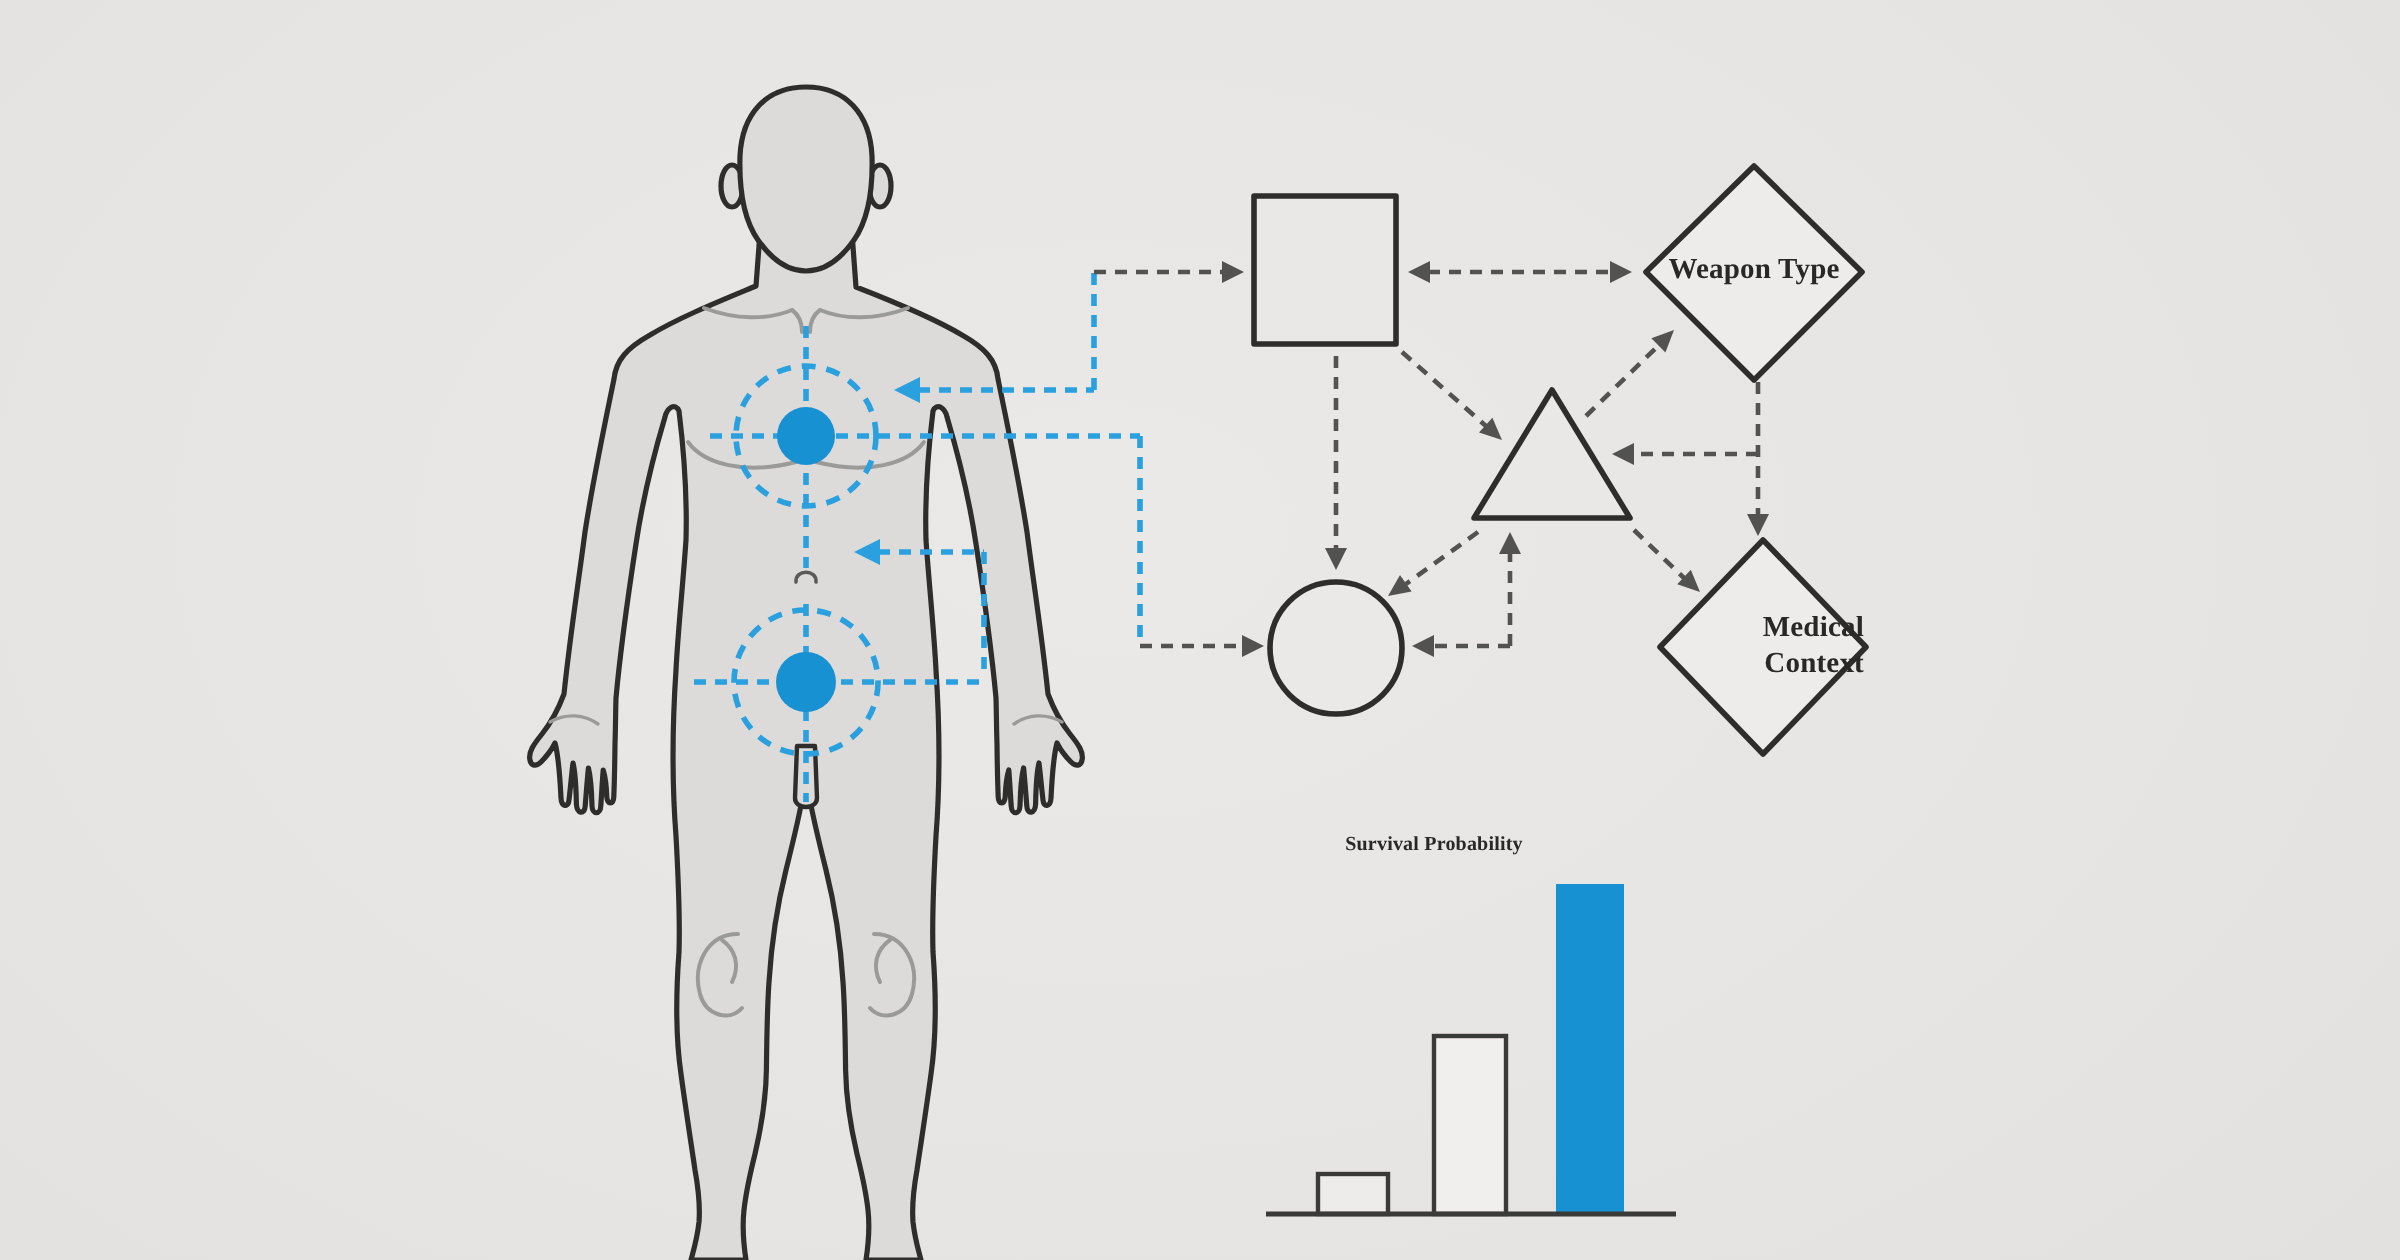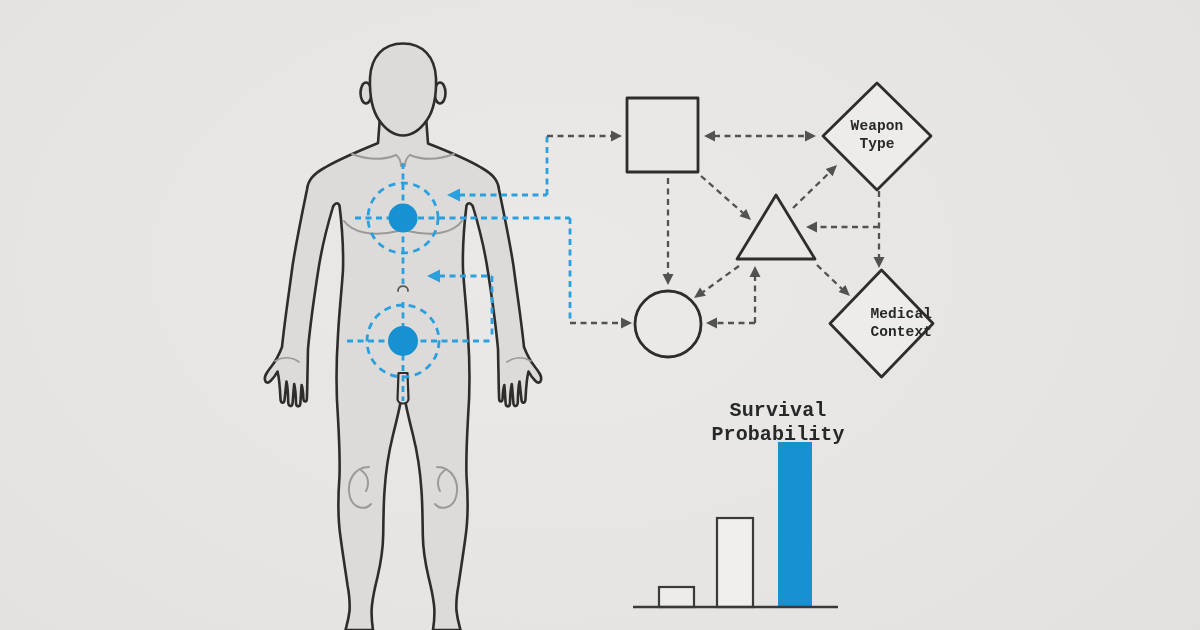--- a/index.html
+++ b/index.html
@@ -1,30 +1,30 @@
 <!DOCTYPE html>
 <html><head>
 <meta charset="utf-8">
 <style>
   html,body{margin:0;padding:0;background:#cfcfcd;}
   .canvas{
     position:relative;width:1200px;height:630px;overflow:hidden;
     background:radial-gradient(ellipse 900px 600px at 46% 42%, #eae9e7 0%, #e6e5e3 55%, #e1e0de 100%);
-    font-family:Liberation Mono, monospace;
+    font-family:Liberation Serif, serif;
   }
   .canvas svg{position:absolute;left:0;top:0;}
   .label{
     position:absolute;display:flex;align-items:center;justify-content:center;
     text-align:center;color:#282828;font-weight:700;line-height:1.22;
     letter-spacing:.1px;user-select:none;
   }
   .diamond-label{width:92px;height:50px;font-size:14.5px;}
   #weapon-label{left:831px;top:111px;}
   #medical-label{left:834px;top:299px;width:98px;text-align:right;}
-  .chart-title{left:668px;top:412px;width:220px;height:22px;font-size:20px;}
+  .chart-title{left:607px;top:412px;width:220px;height:22px;font-size:10px;}
 </style>
 </head>
 <body>
 
 <div class="canvas">
 
 <svg width="1200" height="630" viewBox="0 0 1200 630">
 
   <g fill="#dcdbd9" stroke="#2e2d2b" stroke-width="2.6" stroke-linejoin="round" stroke-linecap="round">
 

